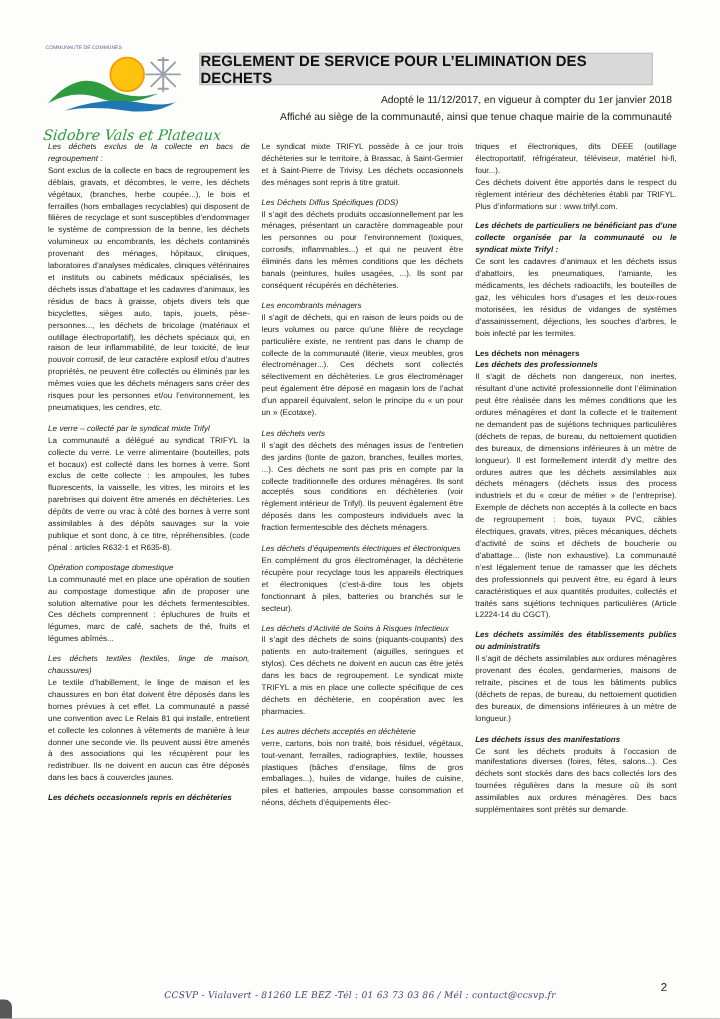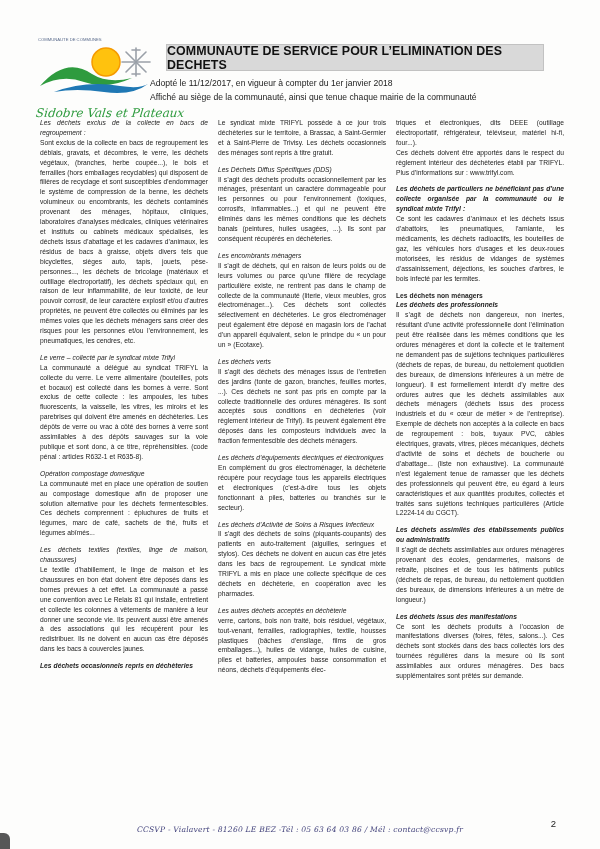--- a/index.html
+++ b/index.html
@@ -15,21 +15,21 @@
     font-family:"DejaVu Serif","Liberation Serif",serif;
     font-style:italic;font-size:12px;color:#2e9b3e;white-space:nowrap;
     transform:skewX(-6deg);
   }
   .title-bar{
     position:absolute;left:166px;top:44px;width:376px;height:25px;
     background:#d9d9d9;border:1px solid #c2c2c2;
     display:flex;align-items:center;justify-content:center;
     font-size:12.4px;font-weight:bold;letter-spacing:.1px;color:#111;
   }
-  .subtitle{position:absolute;left:150px;width:410px;text-align:left;font-size:8.6px;color:#222;}
+  .subtitle{position:absolute;left:150px;width:410px;text-align:right;font-size:8.6px;color:#222;}
   .subtitle.s1{top:78px;}
   .subtitle.s2{top:92px;}
   
   .cols{
     position:absolute;left:40px;top:118px;right:36px;bottom:45px;
     display:flex;gap:10px;
   }
   .col{flex:1 1 0;min-width:0;}
   .col p{
     margin:0;font-size:6.7px;line-height:9.9px;
@@ -66,21 +66,21 @@
       <line x1="90" y1="18" x2="110" y2="38"></line>
       <line x1="110" y1="18" x2="90" y2="38"></line>
       <line x1="96" y1="16" x2="104" y2="16"></line>
       <line x1="96" y1="40" x2="104" y2="40"></line>
     </g>
     <path d="M4 52 Q30 22 56 40 Q72 50 96 44 Q70 56 48 48 Q26 40 4 52 Z" fill="#2e9b3e"></path>
     <path d="M18 58 Q50 46 84 52 Q104 55 112 50 Q96 62 68 58 Q40 54 18 58 Z" fill="#1f78b4"></path>
   </svg>
   <div class="org-script">Sidobre Vals et Plateaux</div>
 
-  <div class="title-bar">COMMUNAUTE DE SERVICE POUR L’ELIMINATION DES DECHETS</div>
+  <div class="title-bar">REGLEMENT DE SERVICE POUR L’ELIMINATION DES DECHETS</div>
   <div class="subtitle s1">Adopté le 11/12/2017, en vigueur à compter du 1er janvier 2018</div>
   <div class="subtitle s2">Affiché au siège de la communauté, ainsi que tenue chaque mairie de la communauté</div>
 
   <div class="cols">
     <div class="col">
         <p class="hi">Les déchets exclus de la collecte en bacs de regroupement :</p>
         <p class="body">Sont exclus de la collecte en bacs de regroupement les déblais, gravats, et décombres, le verre, les déchets végétaux, (branches, herbe coupée...), le bois et ferrailles (hors emballages recyclables) qui disposent de filières de recyclage et sont susceptibles d’endommager le système de compression de la benne, les déchets volumineux ou encombrants, les déchets contaminés provenant des ménages, hôpitaux, cliniques, laboratoires d’analyses médicales, cliniques vétérinaires et instituts ou cabinets médicaux spécialisés, les déchets issus d’abattage et les cadavres d’animaux, les résidus de bacs à graisse, objets divers tels que bicyclettes, sièges auto, tapis, jouets, pèse-personnes..., les déchets de bricolage (matériaux et outillage électroportatif), les déchets spéciaux qui, en raison de leur inflammabilité, de leur toxicité, de leur pouvoir corrosif, de leur caractère explosif et/ou d’autres propriétés, ne peuvent être collectés ou éliminés par les mêmes voies que les déchets ménagers sans créer des risques pour les personnes et/ou l’environnement, les pneumatiques, les cendres, etc.</p>
         <p class="hi">Le verre – collecté par le syndicat mixte Trifyl</p>
         <p class="body">La communauté a délégué au syndicat TRIFYL la collecte du verre. Le verre alimentaire (bouteilles, pots et bocaux) est collecté dans les bornes à verre. Sont exclus de cette collecte : les ampoules, les tubes fluorescents, la vaisselle, les vitres, les miroirs et les parebrises qui doivent être amenés en déchèteries. Les dépôts de verre ou vrac à côté des bornes à verre sont assimilables à des dépôts sauvages sur la voie publique et sont donc, à ce titre, répréhensibles. (code pénal : articles R632-1 et R635-8).</p>
         <p class="hi">Opération compostage domestique</p>
@@ -112,16 +112,16 @@
         <p class="hb">Les déchets non ménagers</p>
         <p class="hbi" style="margin-top: 0px;">Les déchets des professionnels</p>
         <p class="body">Il s’agit de déchets non dangereux, non inertes, résultant d’une activité professionnelle dont l’élimination peut être réalisée dans les mêmes conditions que les ordures ménagères et dont la collecte et le traitement ne demandent pas de sujétions techniques particulières (déchets de repas, de bureau, du nettoiement quotidien des bureaux, de dimensions inférieures à un mètre de longueur). Il est formellement interdit d’y mettre des ordures autres que les déchets assimilables aux déchets ménagers (déchets issus des process industriels et du « cœur de métier » de l’entreprise). Exemple de déchets non acceptés à la collecte en bacs de regroupement : bois, tuyaux PVC, câbles électriques, gravats, vitres, pièces mécaniques, déchets d’activité de soins et déchets de boucherie ou d’abattage... (liste non exhaustive). La communauté n’est légalement tenue de ramasser que les déchets des professionnels qui peuvent être, eu égard à leurs caractéristiques et aux quantités produites, collectés et traités sans sujétions techniques particulières (Article L2224-14 du CGCT).</p>
         <p class="hbi">Les déchets assimilés des établissements publics ou administratifs</p>
         <p class="body">Il s’agit de déchets assimilables aux ordures ménagères provenant des écoles, gendarmeries, maisons de retraite, piscines et de tous les bâtiments publics (déchets de repas, de bureau, du nettoiement quotidien des bureaux, de dimensions inférieures à un mètre de longueur.)</p>
         <p class="hbi">Les déchets issus des manifestations</p>
         <p class="body">Ce sont les déchets produits à l’occasion de manifestations diverses (foires, fêtes, salons...). Ces déchets sont stockés dans des bacs collectés lors des tournées régulières dans la mesure où ils sont assimilables aux ordures ménagères. Des bacs supplémentaires sont prêtés sur demande.</p>
       </div>
   </div>
 
-  <div class="footer-line">CCSVP -  Vialavert - 81260 LE BEZ  -Tél : 05 63 64 03 86  /  Mél : contact@ccsvp.fr</div>
+  <div class="footer-line">CCSVP -  Vialavert - 81260 LE BEZ  -Tél : 01 63 73 03 86  /  Mél : contact@ccsvp.fr</div>
   <div class="page-number">2</div>
   <div class="smudge"></div>
 </div>
 
 </body></html>

